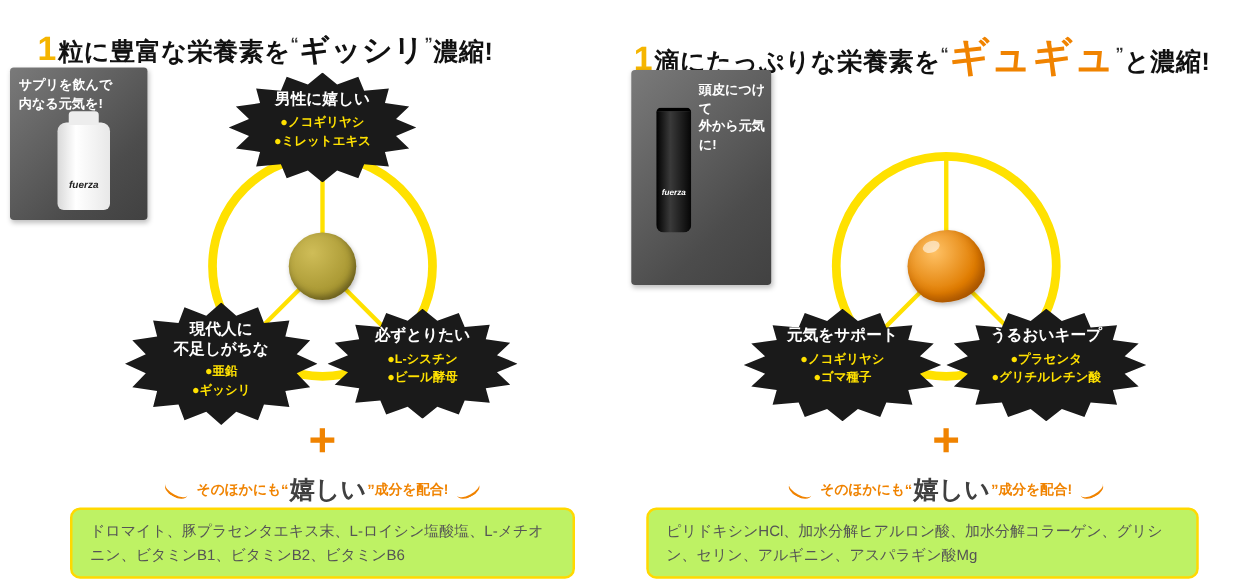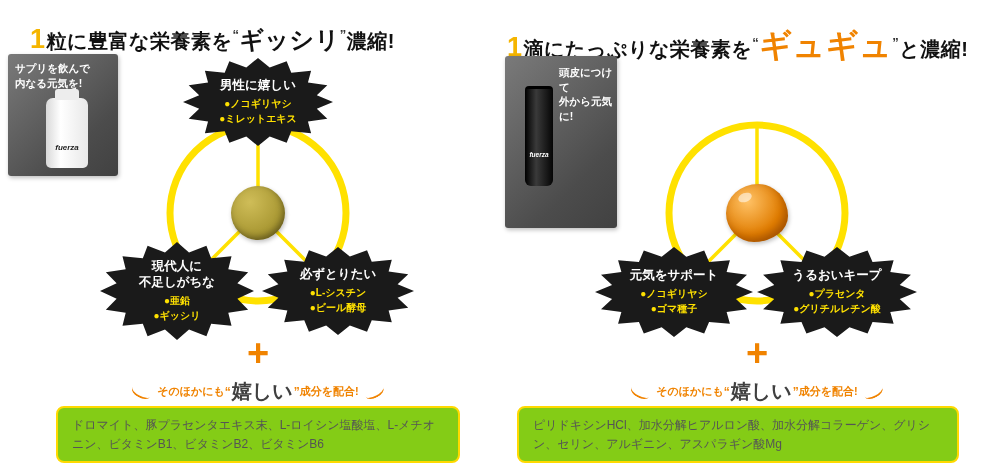--- a/index.html
+++ b/index.html
@@ -51,21 +51,21 @@
             box-shadow:inset -2px -3px 6px rgba(0,0,0,.35), 1px 2px 4px rgba(0,0,0,.25); }
   .droplet { position:absolute; left:227px; top:184px; width:62px; height:58px;
              border-radius:52% 48% 55% 45% / 50% 55% 45% 50%;
              background:radial-gradient(circle at 35% 30%, #ffc266, #e07c00 60%, #b05a00);
              box-shadow:inset -3px -4px 8px rgba(120,50,0,.45), 1px 2px 4px rgba(0,0,0,.25); }
   .droplet .highlight { position:absolute; left:12px; top:9px; width:14px; height:9px;
              border-radius:50%; background:rgba(255,255,255,.55); transform:rotate(-20deg); }
 
   
   .burst { position:absolute; background:#1a1a1a; display:flex; flex-direction:column;
-           align-items:center; justify-content:center; text-align:center; padding:14px 16px;
+           align-items:center; text-align:center; padding:14px 16px;
            clip-path:polygon(100% 50%,89.2% 57.8%,96.2% 69.1%,83.3% 72.2%,85.4% 85.4%,
              72.2% 83.3%,69.1% 96.2%,57.8% 89.2%,50% 100%,42.2% 89.2%,30.9% 96.2%,
              27.8% 83.3%,14.6% 85.4%,16.7% 72.2%,3.8% 69.1%,10.8% 57.8%,0% 50%,
              10.8% 42.2%,3.8% 30.9%,16.7% 27.8%,14.6% 14.6%,27.8% 16.7%,30.9% 3.8%,
              42.2% 10.8%,50% 0%,57.8% 10.8%,69.1% 3.8%,72.2% 16.7%,85.4% 14.6%,
              83.3% 27.8%,96.2% 30.9%,89.2% 42.2%); }
   .burst-title { color:#fff; font-size:12.5px; font-weight:bold; line-height:1.25;
                  margin-bottom:3px; white-space:pre-line; }
   .burst-item { color:#ffe100; font-size:10px; font-weight:bold; line-height:1.5; white-space:nowrap; }
   .panel-0 .b0 { left:183px; top:58px;  width:150px; height:88px; }
@@ -83,21 +83,21 @@
   .ribbon { position:absolute; left:258px; top:378px; transform:translateX(-50%);
             display:flex; align-items:center; white-space:nowrap; }
   .ribbon .small { color:#f08300; font-size:11px; font-weight:bold; }
   .ribbon .q { color:#f08300; font-size:12px; font-weight:bold; vertical-align:6px; }
   .ribbon .emph { color:#404040; font-size:20px; font-weight:bold; margin:0 1px; }
   .flourish { width:20px; height:12px; border-bottom:2px solid #f08300; border-radius:50%; margin:0 6px; }
   .flourish.left  { transform:rotate(28deg); }
   .flourish.right { transform:rotate(-28deg); }
 
   
-  .ingredients { position:absolute; border:2px solid #ffd900; border-radius:8px; background:#84cc16;
+  .ingredients { position:absolute; border:2px solid #ffd900; border-radius:8px; background:#bef264;
                  padding:8px 14px; font-size:12px; color:#555; line-height:1.55; }
   .panel-0 .ingredients { left:56px; top:406px; width:404px; min-height:52px; }
   .panel-1 .ingredients { left:18px; top:406px; width:442px; min-height:52px; }
 </style>
 </head>
 <body>
 
 <div id="stage">
 
   <div class="panel panel-0">

